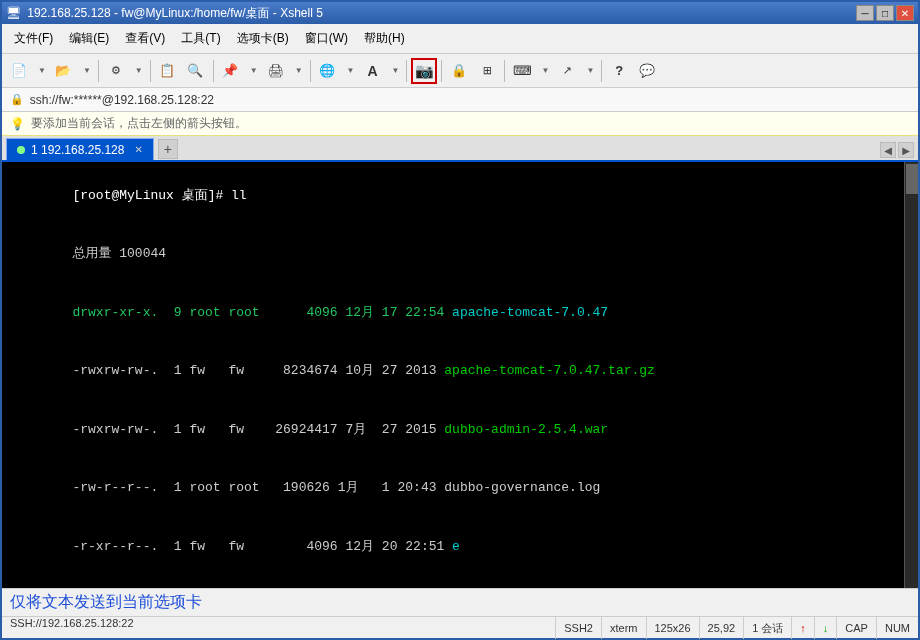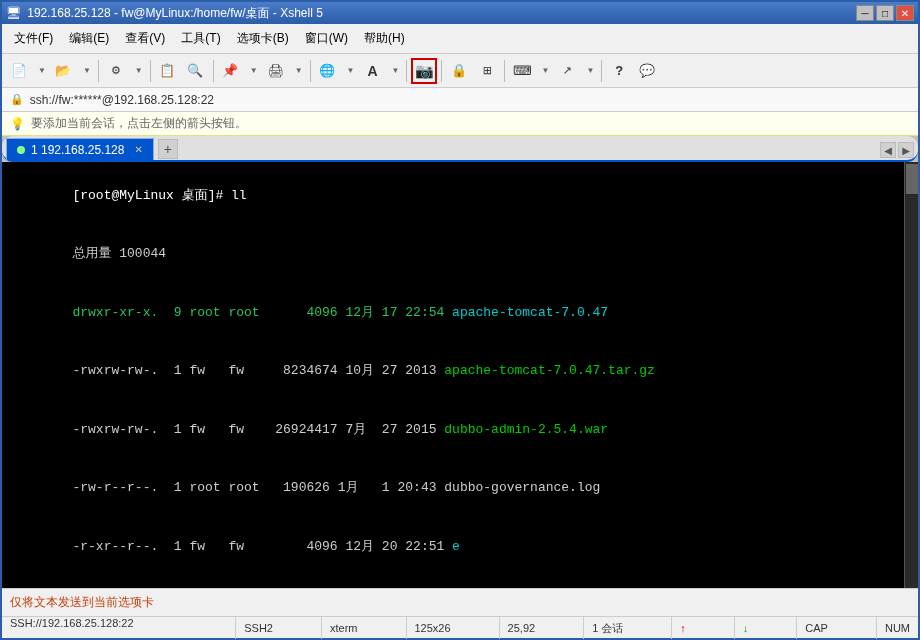--- a/index.html
+++ b/index.html
@@ -87,21 +87,20 @@
 
     
     .tab-bar {
       background: #e0e0e0;
       height: 26px;
       display: flex;
       align-items: flex-end;
       padding: 0 4px;
       border-bottom: 2px solid #0055cc;
       position: relative;
-      border-radius: 11px;
     }
     .tab {
       display: flex; align-items: center; height: 22px; padding: 0 10px;
       background: #0055cc; color: white; font-size: 12px;
       border-top: 1px solid #88aaee; border-left: 1px solid #88aaee; border-right: 1px solid #88aaee;
       cursor: pointer; gap: 6px;
     }
     .tab-dot { width: 8px; height: 8px; background: #88ff88; border-radius: 50%; }
     .tab-close { font-size: 10px; color: #ccc; margin-left: 4px; }
     .tab-add {
@@ -144,37 +143,37 @@
     }
 
     
     .bottom-input-bar {
       background: #f0f0f0;
       height: 28px;
       display: flex;
       align-items: center;
       padding: 0 8px;
       border-top: 1px solid #ccc;
-      font-size: 12px;
-      color: #c2410c;
+      font-size: 16px;
+      color: #1d4ed8;
     }
 
     
     .status-bar {
       background: #f0f0f0;
       height: 22px;
       display: flex;
       border-top: 1px solid #ccc;
       font-size: 11px;
       color: #333;
     }
     .status-left { padding: 0 8px; flex: 1; }
     .status-item {
       padding: 0 8px; height: 22px; display: flex; align-items: center;
-      border-left: 1px solid #ccc; font-size: 11px; margin-left: 40px;
+      border-left: 1px solid #ccc; font-size: 11px;
     }
   </style>
 </head>
 <body>
 
 <div style="width:920px;height:640px;display:flex;flex-direction:column;border:2px solid #2a5ca8;">
 
   <div class="title-bar">
     <div class="title-bar-text">
       <span style="font-size:12px;">🖥</span>

